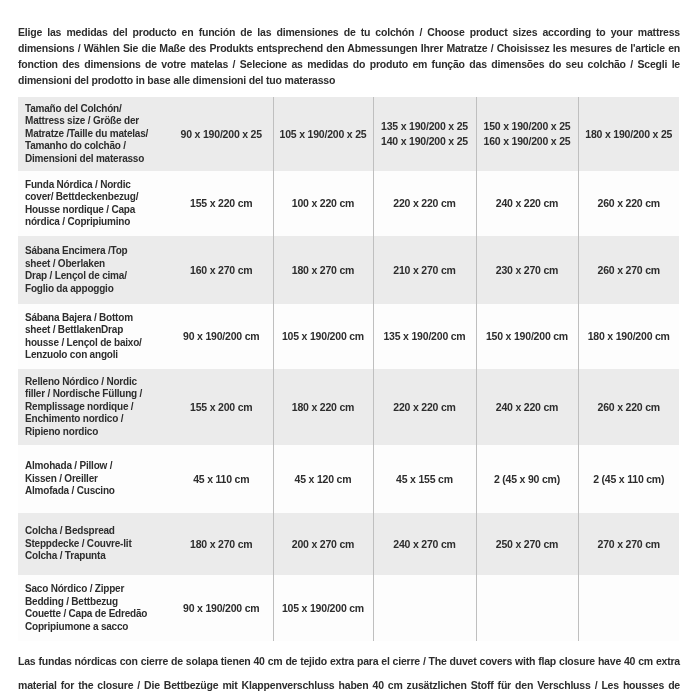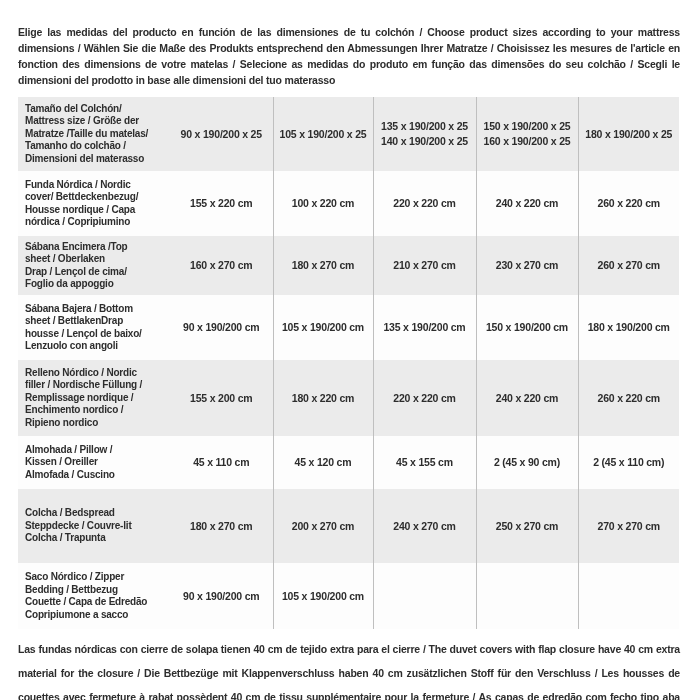--- a/index.html
+++ b/index.html
@@ -24,22 +24,22 @@
   }
   td.lbl{
     font-size:10px;line-height:12.5px;padding:4px 2px 4px 7px;text-align:left;
   }
   td.val{
     font-size:10.5px;line-height:15px;text-align:center;padding:2px 2px;
   }
   td.sep{border-left:1px solid var(--divider);}
   tr.gray{background:var(--row_alt_bg);}
   tr.white{background:var(--row_bg);margin-top:24px;}
-  tr.r1{height:74px}tr.r2{height:65px}tr.r3{height:59px}tr.r4{height:65px}
-  tr.r5{height:76px}tr.r6{height:53px}tr.r7{height:74px}tr.r8{height:66px}
+  tr.r1{height:74px}tr.r2{height:65px}tr.r3{height:68px}tr.r4{height:65px}
+  tr.r5{height:76px}tr.r6{height:68px}tr.r7{height:62px}tr.r8{height:66px}
   .note{
     font-size:10.5px;line-height:24px;text-align:justify;
     margin:8px 0 0 0;
   }
 </style>
 </head>
 <body>
 
 <div class="page">
 

